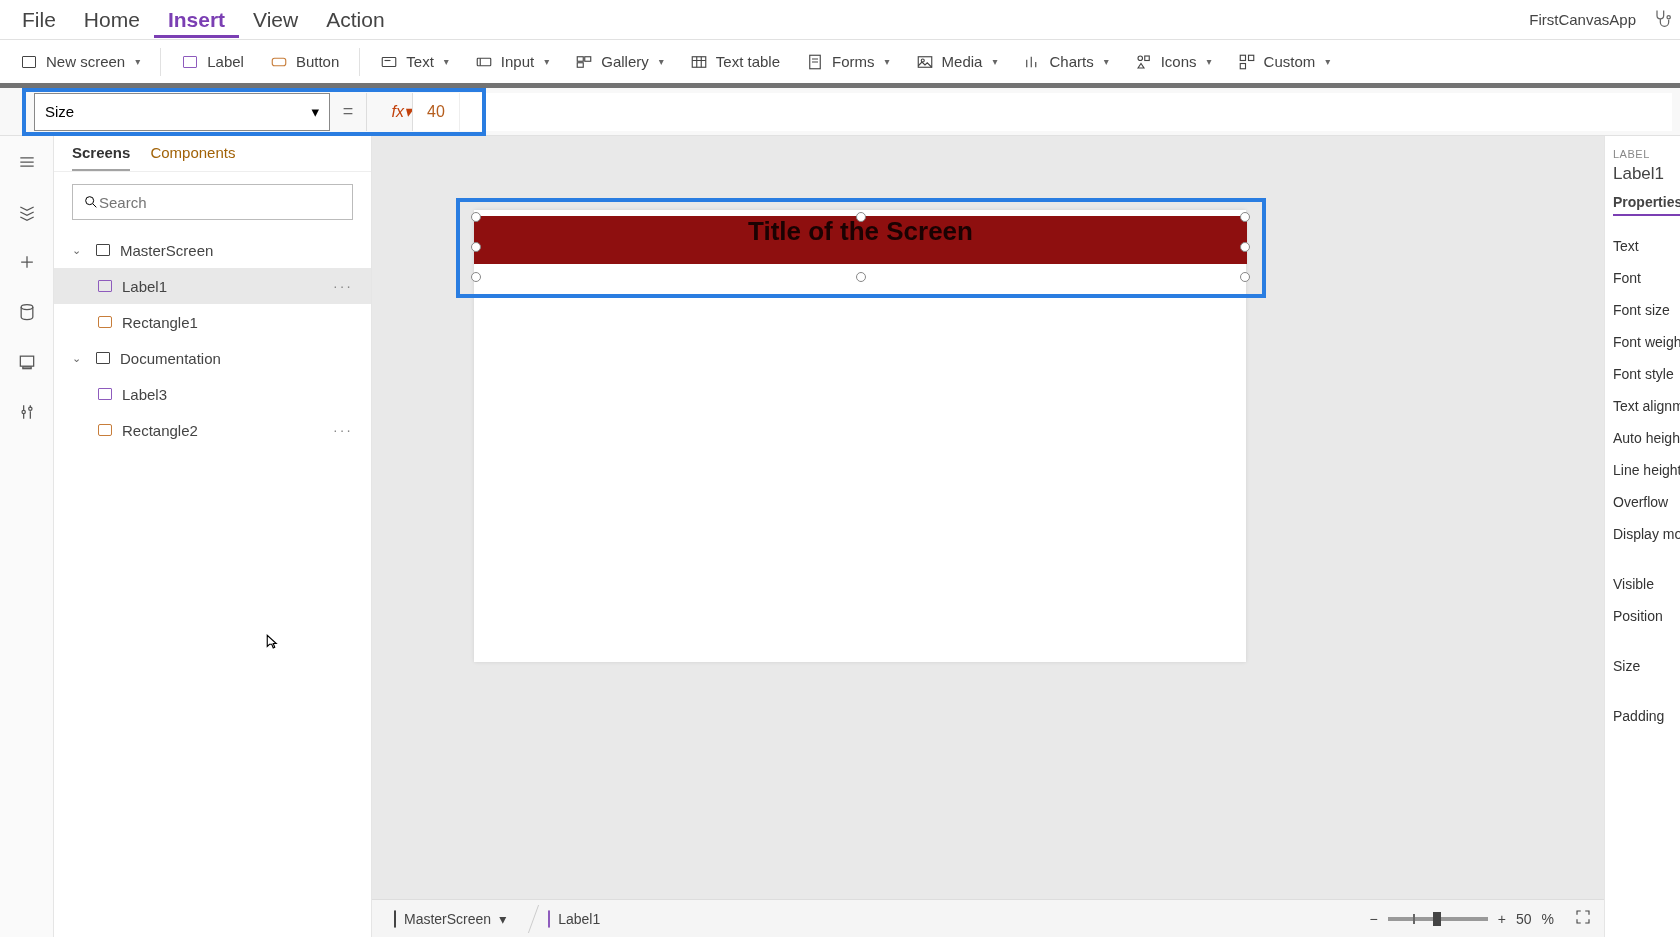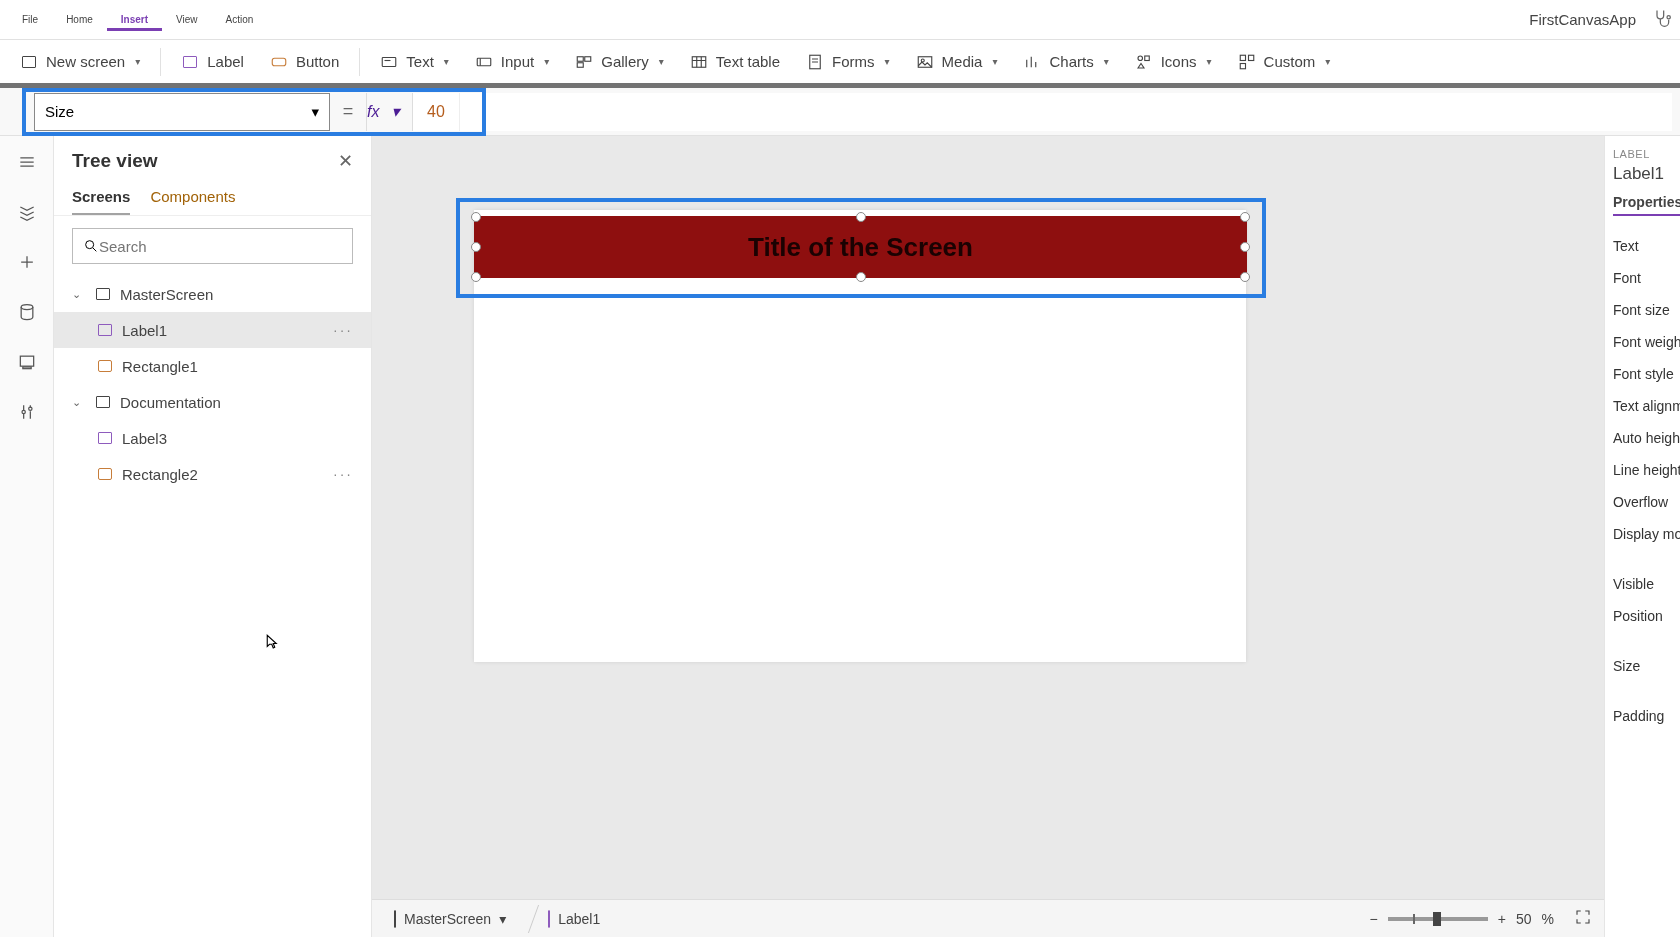--- a/index.html
+++ b/index.html
@@ -1,38 +1,38 @@
 <!DOCTYPE html>
 <html><head>
 <meta charset="utf-8">
 <style>
 * { box-sizing: border-box; margin: 0; padding: 0; font-family: "Segoe UI", Arial, sans-serif; }
 body { width: 1680px; height: 937px; background: #f5f5f5; overflow: hidden; position: relative; }
 
 
 .menubar { height: 40px; background: #fff; display: flex; align-items: center; padding: 0 8px; border-bottom: 1px solid #e1e1e1; }
-.menubar .menu-item { padding: 6px 14px; font-size: 10px; color: #444; cursor: pointer; }
+.menubar .menu-item { padding: 6px 14px; font-size: 21px; color: #444; cursor: pointer; }
 .menubar .menu-item.active { color: #7b3fb3; border-bottom: 3px solid #7b3fb3; font-weight: 600; padding-bottom: 3px; }
 .menubar .spacer { flex: 1; }
 .menubar .app-name { font-size: 15px; color: #444; margin-right: 16px; }
 .menubar .steth-icon { width: 20px; height: 20px; color: #666; }
 
 
 .toolbar { height: 48px; background: #fff; display: flex; align-items: center; padding: 0 8px; border-bottom: 5px solid #737373; gap: 2px; }
 .toolbar .tool-btn { display: flex; align-items: center; padding: 6px 12px; font-size: 15px; color: #444; cursor: pointer; gap: 8px; }
 .toolbar .tool-btn .icon { width: 18px; height: 18px; display: inline-flex; align-items: center; justify-content: center; }
 .toolbar .chev { font-size: 10px; color: #666; margin-left: 2px; }
 .toolbar .sep { width: 1px; height: 28px; background: #e1e1e1; margin: 0 6px; }
 
 
 .formula-row { height: 48px; background: #f8f8f8; display: flex; align-items: center; padding: 0 8px; border-bottom: 1px solid #e1e1e1; position: relative; }
 .formula-highlight { position: absolute; left: 22px; top: 0; width: 464px; height: 48px; border: 4px solid #2a7de1; pointer-events: none; z-index: 5; }
 .prop-select { width: 296px; height: 38px; border: 1px solid #888; background: #fff; padding: 0 10px; font-size: 15px; display: flex; align-items: center; justify-content: space-between; margin-left: 26px; }
 .eq-sign { width: 36px; text-align: center; font-size: 18px; color: #666; }
-.fx-box { width: 46px; height: 38px; border-left: 1px solid #ddd; display: flex; align-items: center; justify-content: flex-start; font-style: italic; font-size: 16px; color: #4c1d95; gap: 12px; }
+.fx-box { width: 46px; height: 38px; border-left: 1px solid #ddd; display: flex; align-items: center; justify-content: flex-end; font-style: italic; font-size: 16px; color: #c2410c; gap: 0; }
 .formula-val { padding: 0 14px; height: 38px; display: flex; align-items: center; font-size: 16px; color: #b55d1d; background: #fff; border-left: 1px solid #ddd; }
 .formula-rest { flex: 1; background: #fff; height: 38px; border-left: 1px solid #eee; }
 
 
 .main { display: flex; height: calc(100% - 40px - 48px - 48px); }
 
 
 .rail { width: 54px; background: #fafafa; border-right: 1px solid #e5e5e5; display: flex; flex-direction: column; align-items: center; padding-top: 10px; gap: 18px; }
 .rail .rail-btn { width: 32px; height: 32px; display: flex; align-items: center; justify-content: center; cursor: pointer; color: #555; }
 .rail .rail-btn svg { width: 20px; height: 20px; }
@@ -52,21 +52,21 @@
 .tree-item.indent-2 { padding-left: 42px; }
 .tree-item.selected { background: #e8e8e8; }
 .tree-item .chevron { width: 14px; font-size: 11px; color: #666; }
 .tree-item .node-icon { width: 18px; height: 18px; display: inline-flex; align-items: center; justify-content: center; }
 .tree-item .more { margin-left: auto; color: #888; letter-spacing: 2px; font-size: 14px; padding: 0 8px; }
 
 
 .canvas-area { flex: 1; background: #e9e9e9; position: relative; overflow: hidden; }
 .canvas-screen { position: absolute; left: 102px; top: 74px; width: 772px; height: 452px; background: #fff; box-shadow: 0 0 4px rgba(0,0,0,0.1); }
 .selection-box { position: absolute; left: 84px; top: 62px; width: 810px; height: 100px; border: 4px solid #2a7de1; }
-.label-bg { position: absolute; left: 102px; top: 80px; width: 773px; height: 62px; background: #8e0f0f; display: flex; align-items: center; justify-content: center; }
+.label-bg { position: absolute; left: 102px; top: 80px; width: 773px; height: 48px; background: #8e0f0f; display: flex; align-items: flex-start; justify-content: center; }
 .label-text { font-size: 26px; font-weight: 700; color: #1a0202; }
 .sel-handle { position: absolute; width: 10px; height: 10px; background: #fff; border: 1px solid #888; border-radius: 50%; }
 
 
 .status-bar { position: absolute; left: 372px; right: 0; bottom: 0; height: 38px; background: #f5f5f5; border-top: 1px solid #ddd; display: flex; align-items: center; padding: 0 12px; font-size: 14px; color: #444; }
 .status-bar .crumb { display: flex; align-items: center; gap: 8px; padding: 0 10px; }
 .status-bar .crumb-sep { width: 14px; height: 28px; border-right: 1px solid #ccc; transform: skewX(-20deg); margin: 0 4px; }
 .status-bar .sp { flex: 1; }
 .zoom-ctrl { display: flex; align-items: center; gap: 10px; }
 .zoom-slider { width: 100px; height: 4px; background: #999; position: relative; }
@@ -274,24 +274,20 @@
     <div class="rail-btn">
         <svg viewBox="0 0 24 24">
           <path d="M8 4v6M8 14v6M16 4v3M16 11v9"></path>
           <circle cx="8" cy="12" r="2"></circle>
           <circle cx="16" cy="8" r="2"></circle>
         </svg>
       </div>
   </div>
 
   <div class="tree-panel">
-    <div class="tp-header">
-      <div class="tp-title">Tree view</div>
-      <div class="tp-close">✕</div>
-    </div>
     <div class="tp-tabs">
       <div class="tp-tab active">Screens</div>
       <div class="tp-tab">Components</div>
     </div>
     <div class="tp-search">
       <svg viewBox="0 0 24 24" width="16" height="16">
           <circle cx="10" cy="10" r="6"></circle>
           <path d="M15 15l5 5"></path>
         </svg>
       <input placeholder="Search" style="">

